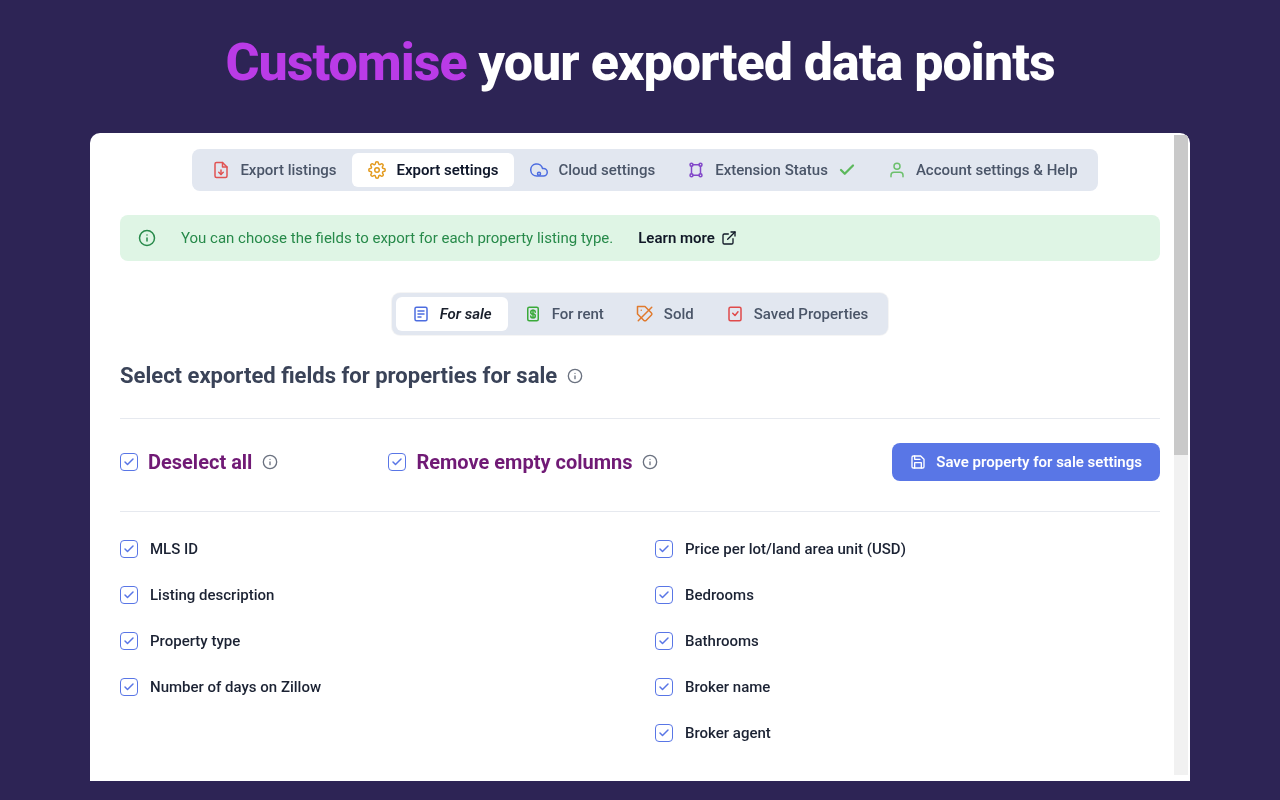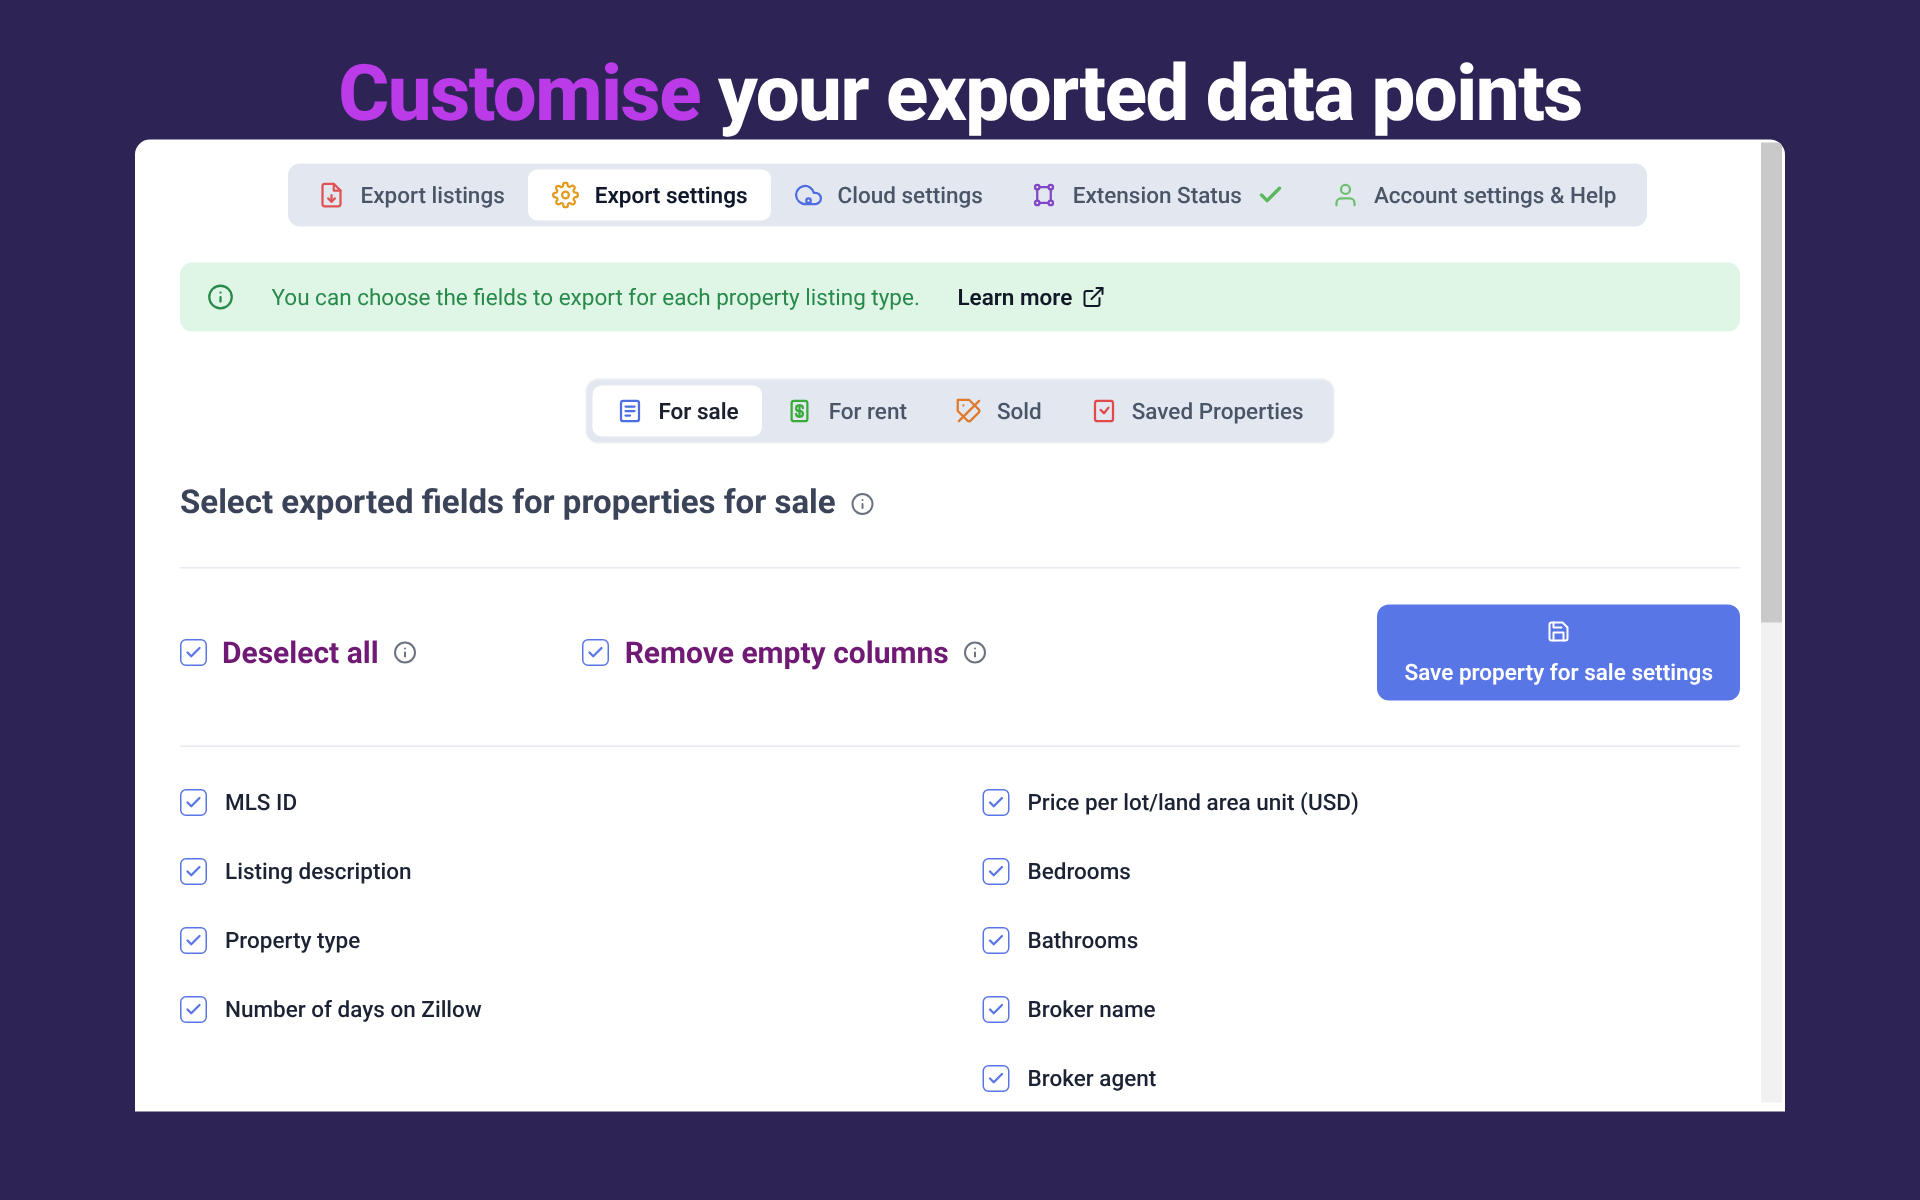--- a/index.html
+++ b/index.html
@@ -6,20 +6,21 @@
   body {
     font-family: -apple-system, BlinkMacSystemFont, "Segoe UI", Roboto, "Helvetica Neue", Arial, sans-serif;
     background: #2d2455;
     width: 1280px;
     height: 800px;
     overflow: hidden;
   }
   .hero {
     text-align: center;
     padding-top: 32px;
+    padding-bottom: 40px;
   }
   .hero h1 {
     font-size: 52px;
     font-weight: 800;
     color: #ffffff;
     letter-spacing: -1px;
   }
   .hero .accent { color: #ba3be7; }
   .panel {
     background: #ffffff;
@@ -120,20 +121,21 @@
     border-radius: 6px;
     font-size: 15px;
     font-weight: 500;
     color: #4a5568;
     cursor: pointer;
   }
   .ttab.active {
     background: #ffffff;
     color: #1a202c;
     font-weight: 600;
+    font-style: italic;
   }
   .ttab svg { width: 18px; height: 18px; }
 
   
   .section-title {
     margin: 28px 10px 0 10px;
     display: flex;
     align-items: center;
     gap: 10px;
     color: #3a4358;
@@ -181,21 +183,20 @@
     display: inline-flex;
     align-items: center;
     gap: 10px;
     background: #5976e6;
     color: #ffffff;
     font-size: 15px;
     font-weight: 600;
     padding: 10px 18px;
     border-radius: 8px;
     cursor: pointer;
-    flex-direction: column;
   }
   .save-btn svg { width: 16px; height: 16px; }
 
   
   .fields-grid {
     margin: 28px 10px 0 10px;
     display: grid;
     grid-template-columns: 1fr 1fr;
     column-gap: 30px;
   }

